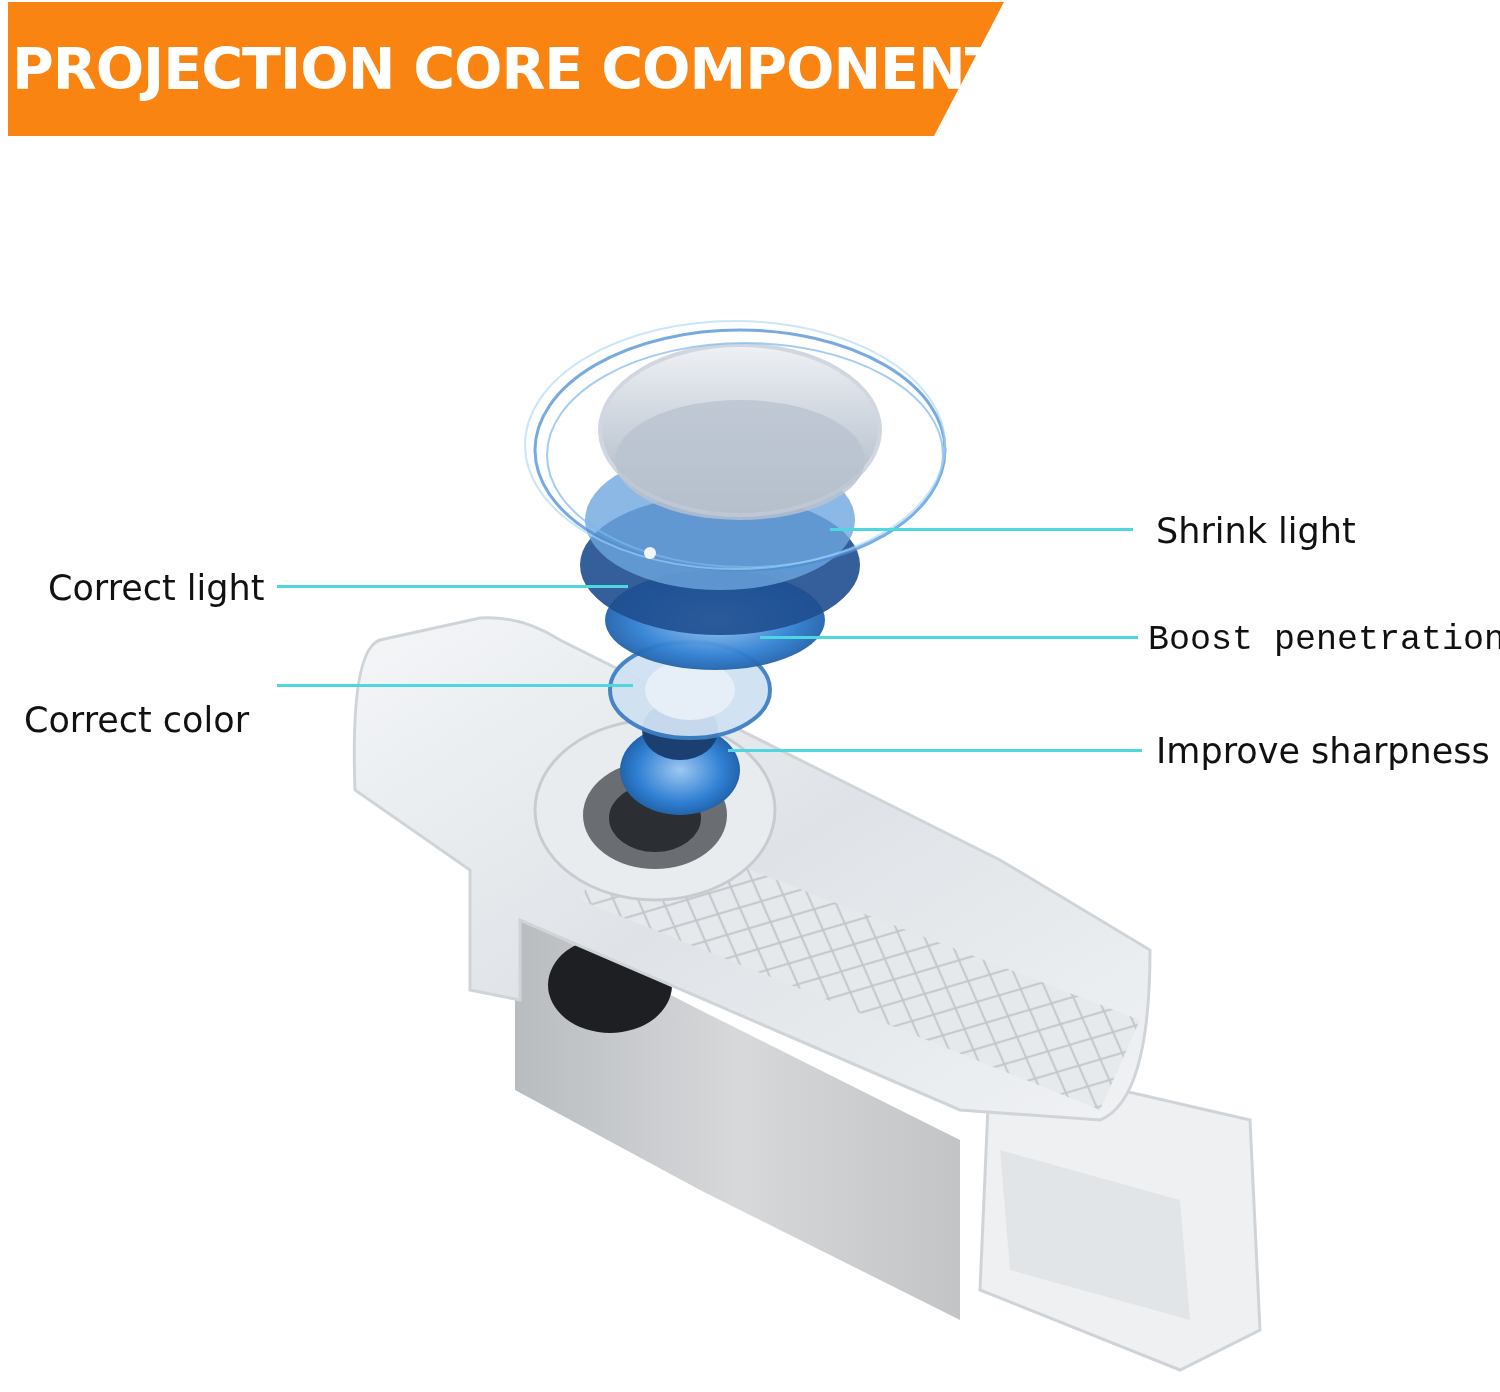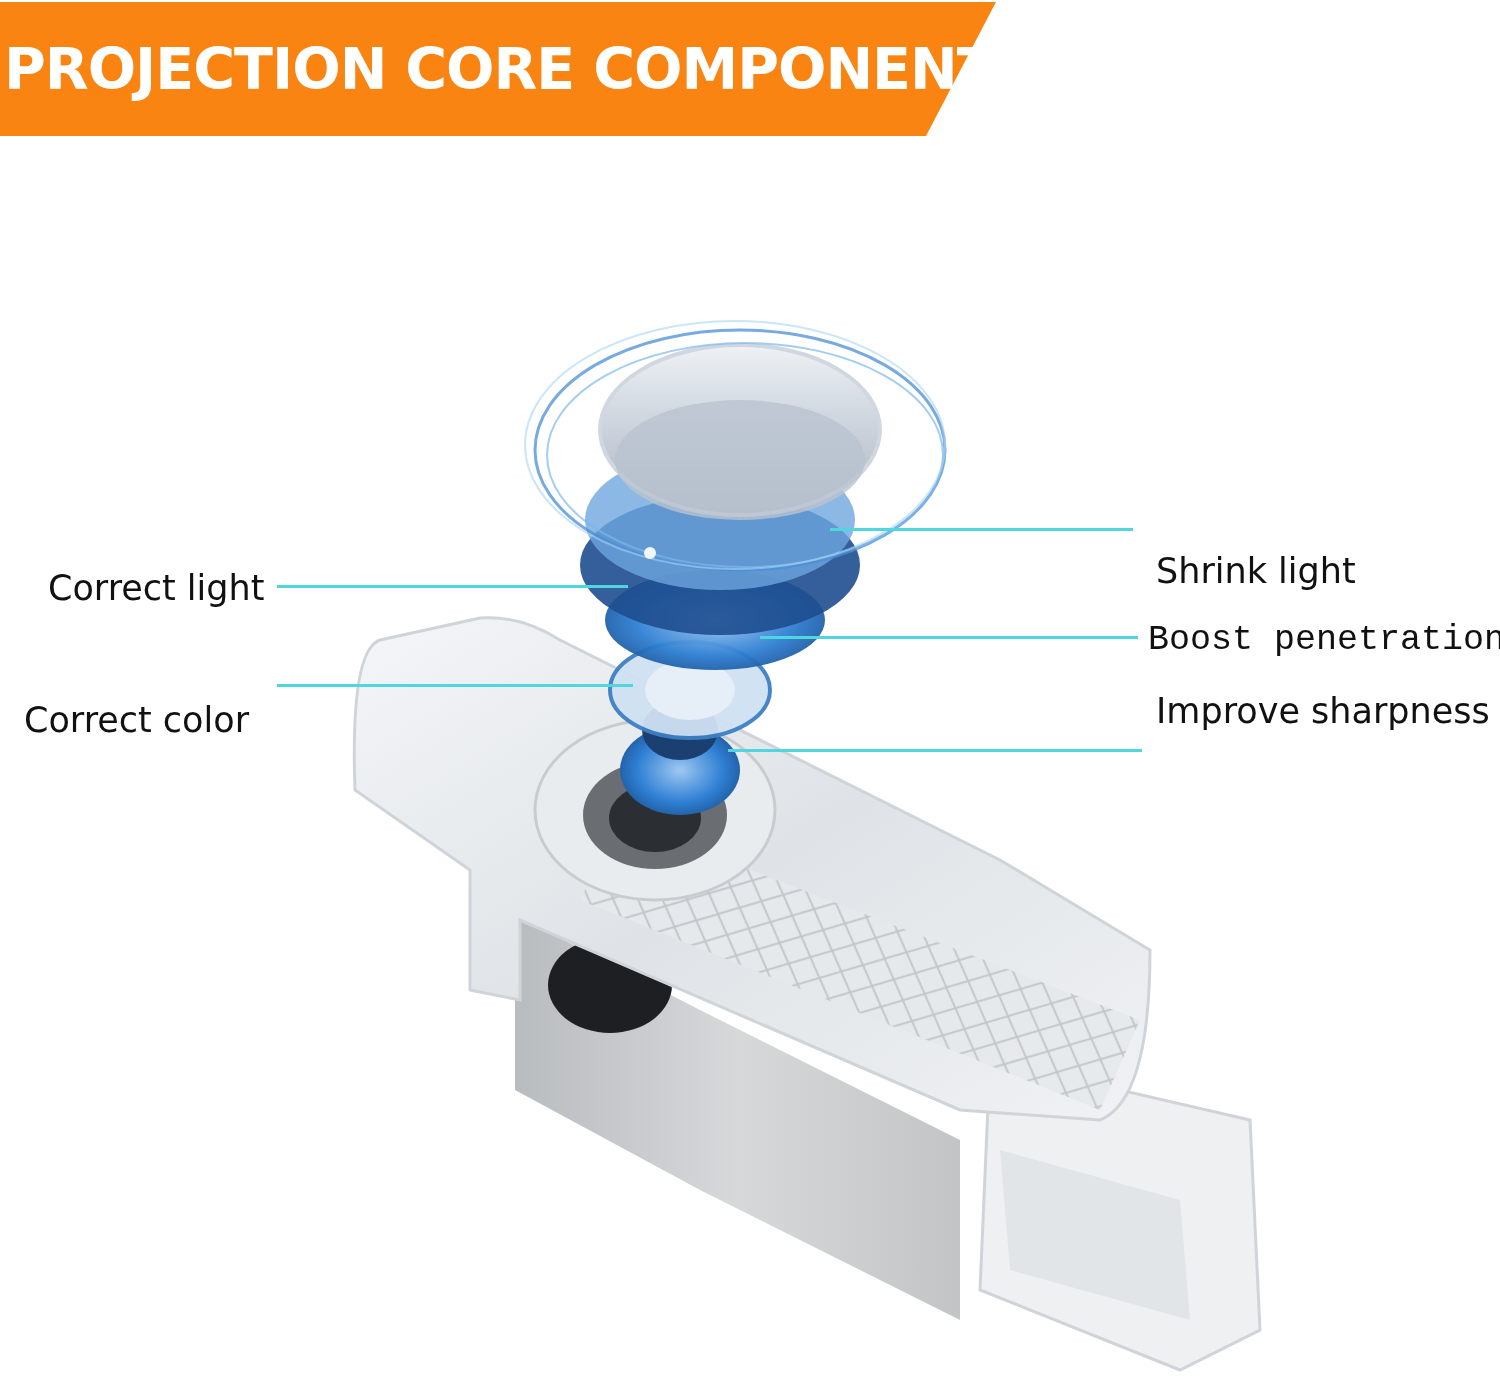--- a/index.html
+++ b/index.html
@@ -1,18 +1,18 @@
 <!DOCTYPE html>
 <html><head>
 <meta charset="utf-8">
 <style>
   html, body { margin: 0; padding: 0; background: #ffffff; }
   body { width: 1500px; height: 1392px; position: relative; overflow: hidden;
          font-family: "DejaVu Sans", "Liberation Sans", sans-serif; }
-  .banner { position: absolute; left: 0; top: 0; width: 1000px; height: 138px; }
+  .banner { position: absolute; left: 8px; top: 0; width: 1000px; height: 138px; }
   .banner svg { position: absolute; left: 0; top: 0; }
   .banner-title { position: absolute; left: 4px; top: 34px; font-size: 57px; font-weight: bold;
                   color: #ffffff; letter-spacing: -1px; white-space: nowrap; line-height: 70px; }
   .art { position: absolute; left: 0; top: 0; width: 1500px; height: 1392px; }
   .label { position: absolute; font-size: 35px; color: #111111; white-space: nowrap; line-height: 44px; }
   .leader { position: absolute; height: 3px; }
 </style>
 </head>
 <body>
 
@@ -84,19 +84,19 @@
   </g>
 </svg>
 
 <div class="leader" style="left:277px;top:585px;width:351px;background:#4FD6DF;"></div>
 <div class="label" style="left:24px;top:566px;margin-left:24px;">Correct light</div>
 
 <div class="leader" style="left:277px;top:684px;width:356px;background:#4FD6DF;"></div>
 <div class="label" style="left:24px;top:662px;margin-top:36px;">Correct color</div>
 
 <div class="leader" style="left:830px;top:528px;width:303px;background:#4FD6DF;"></div>
-<div class="label" style="left:1156px;top:509px;margin-top:40px;">Shrink light</div>
+<div class="label" style="left:1156px;top:509px;">Shrink light</div>
 
 <div class="leader" style="left:760px;top:636px;width:378px;background:#4FD6DF;"></div>
 <div class="label" style="left:1148px;top:618px;font-family:Liberation Mono, monospace;">Boost penetration</div>
 
 <div class="leader" style="left:728px;top:749px;width:414px;background:#4FD6DF;"></div>
-<div class="label" style="left:1156px;top:689px;">Improve sharpness</div>
+<div class="label" style="left:1156px;top:729px;">Improve sharpness</div>
 
 </body></html>

